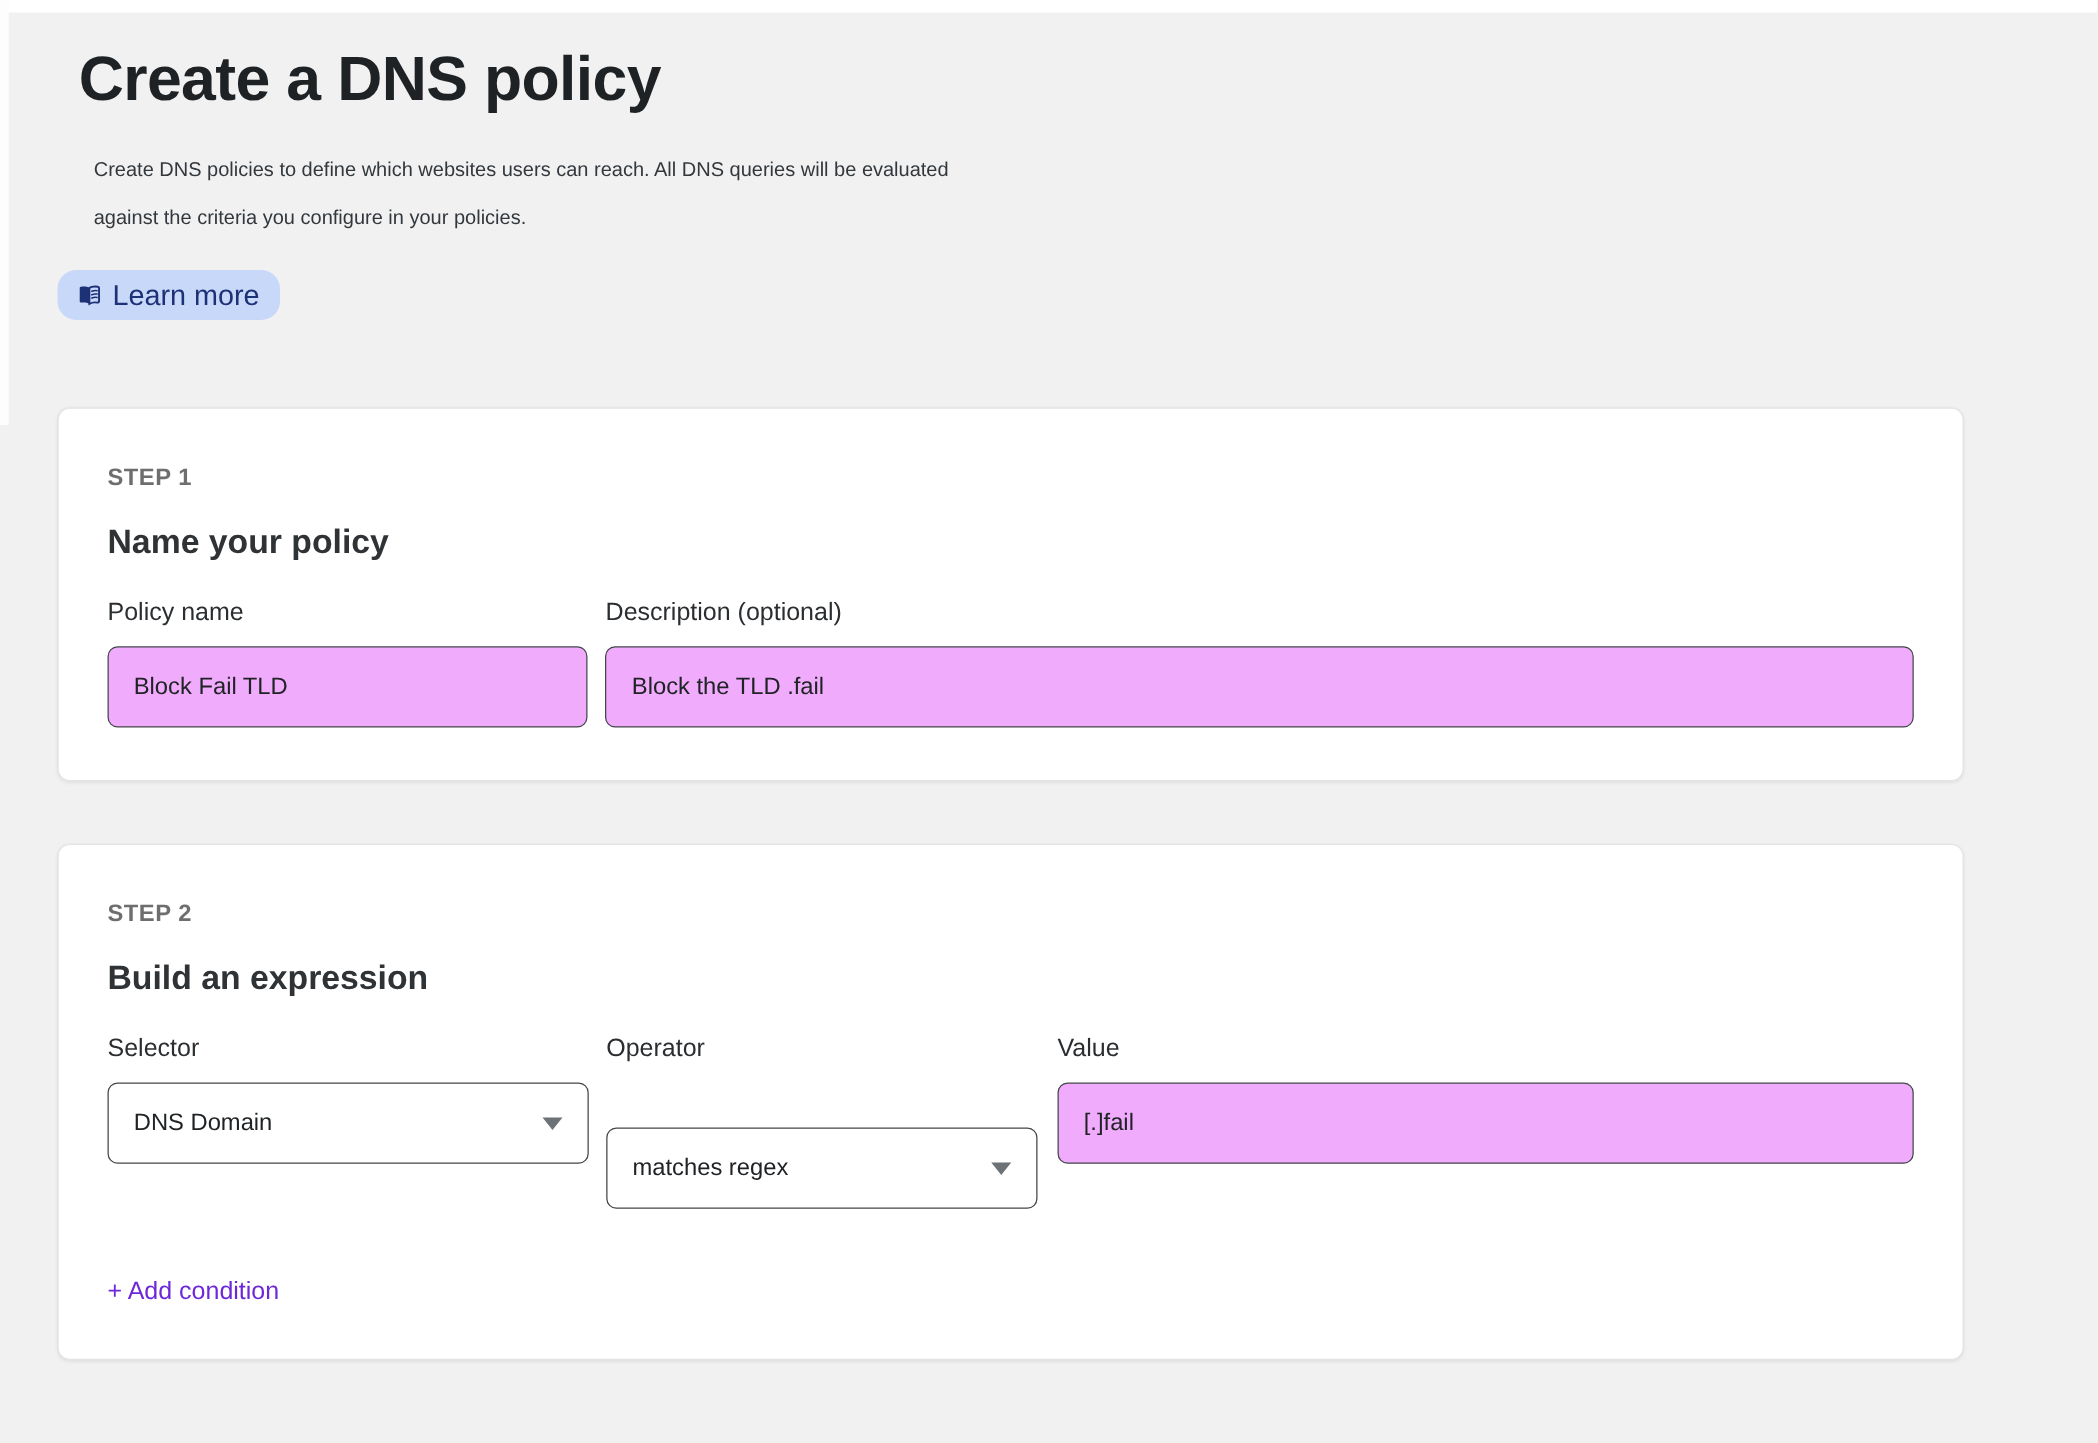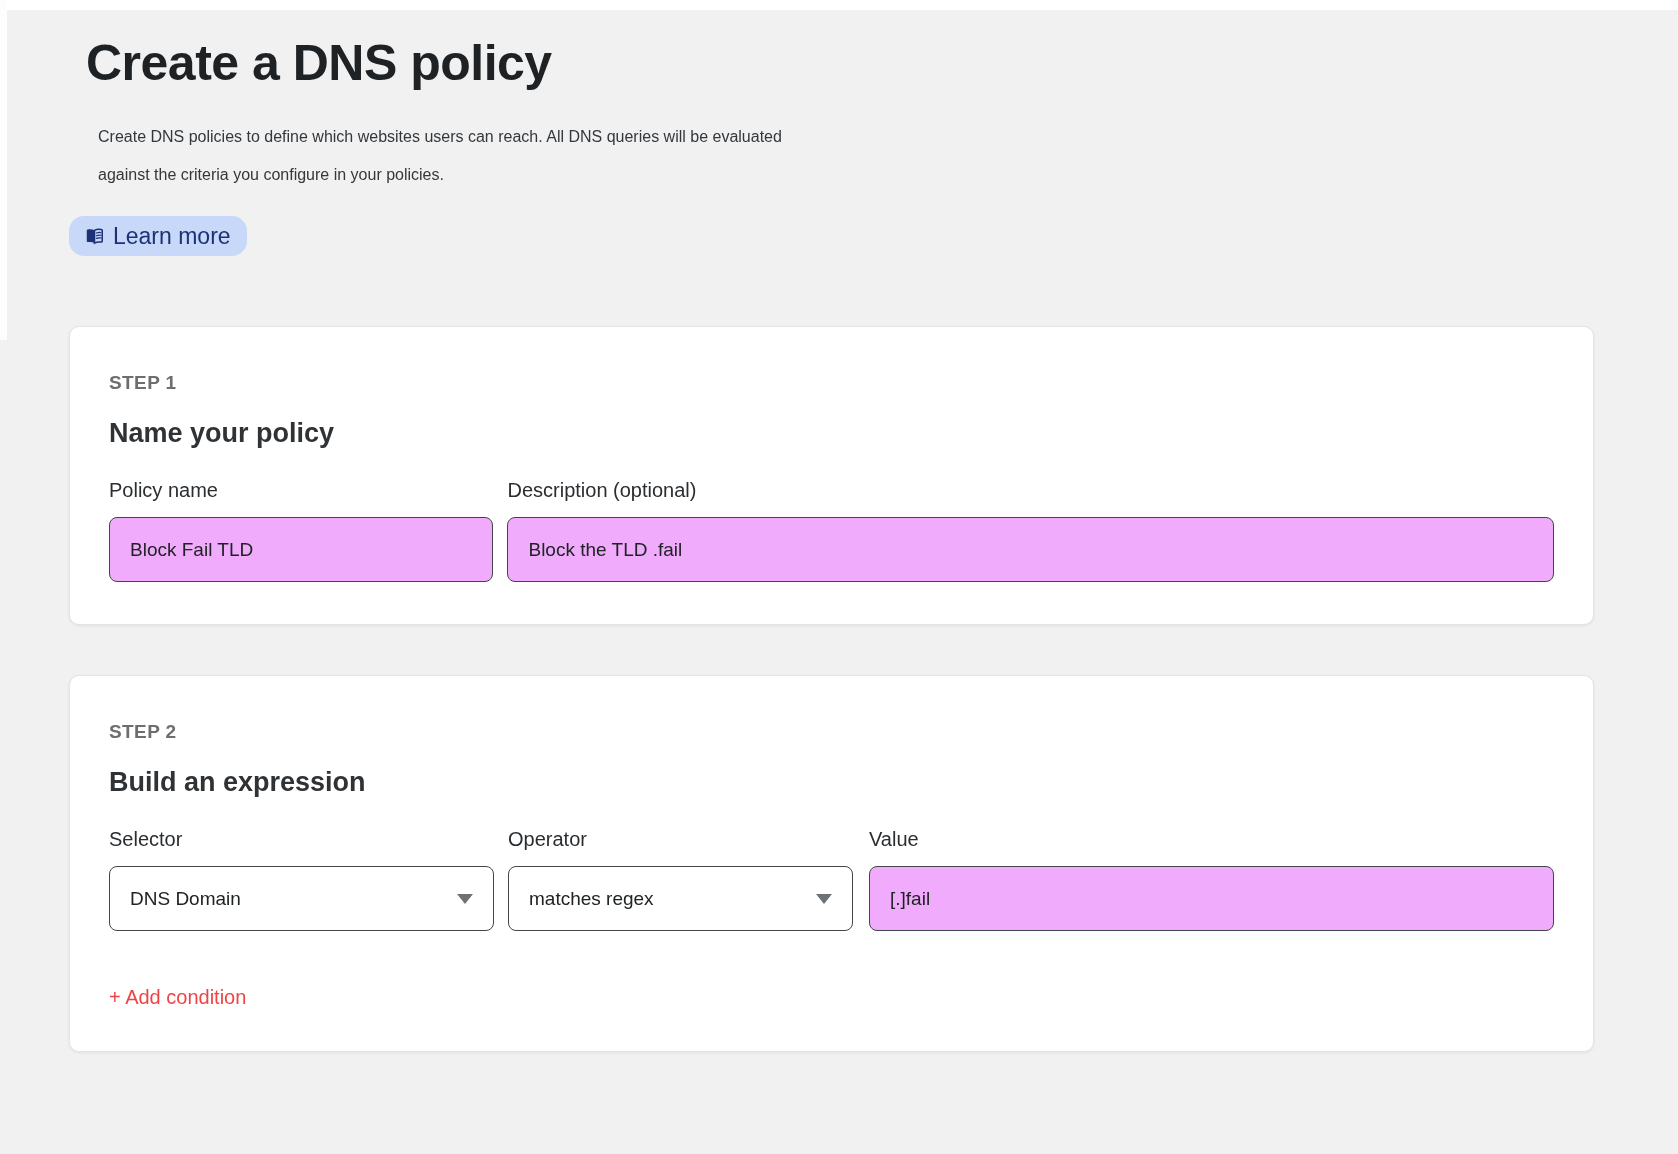--- a/index.html
+++ b/index.html
@@ -7,21 +7,21 @@
   body {
     font-family: "Liberation Sans", "DejaVu Sans", sans-serif;
     background: #f1f1f2;
     color: #24272a;
     overflow: hidden;
     position: relative;
   }
   .edge-top { position: absolute; top: 0; left: 0; width: 100%; height: 10px; background: #ffffff; }
   .edge-left { position: absolute; top: 0; left: 0; width: 7px; height: 340px; background: #fdfdfd; }
 
-  .content { position: relative; padding: 34px 0 0 69px; width: 1594px; }
+  .content { position: relative; padding: 34px 0 0 46px; width: 1594px; }
 
   h1.page-title {
     margin-left: 17px;
     font-size: 50px;
     font-weight: 700;
     color: #1f2224;
     letter-spacing: -0.5px;
   }
   .page-description {
     margin-top: 26px;
@@ -79,21 +79,21 @@
   .fields-row.expression { gap: 14px; }
   .field-group { display: flex; flex-direction: column; }
   .field-label {
     font-size: 20px;
     color: #2b2e31;
     margin-bottom: 15px;
   }
   .w-policy   { width: 385px; }
   .w-desc     { width: 1048px; }
   .w-selector { width: 385px; }
-  .w-operator { width: 345px; margin-left: 0; }
+  .w-operator { width: 345px; margin-left: 0; gap: 36px; }
   .w-value    { width: 685px; margin-left: 2px; }
 
   input.text-input {
     height: 65px;
     width: 100%;
     border: 1.5px solid #42464a;
     border-radius: 8px;
     background: #f0abfc;
     padding: 0 20px;
     font-size: 19px;
@@ -119,21 +119,21 @@
     width: 0; height: 0;
     border-left: 8px solid transparent;
     border-right: 8px solid transparent;
     border-top: 10px solid #6d7277;
     margin-left: 12px;
   }
   .add-condition {
     display: inline-block;
     margin-top: 55px;
     font-size: 20px;
-    color: #ef4444;
+    color: #6d28d9;
     text-decoration: none;
     cursor: pointer;
   }
 </style>
 </head>
 <body>
 
 <div class="edge-top"></div>
 <div class="edge-left"></div>
 

